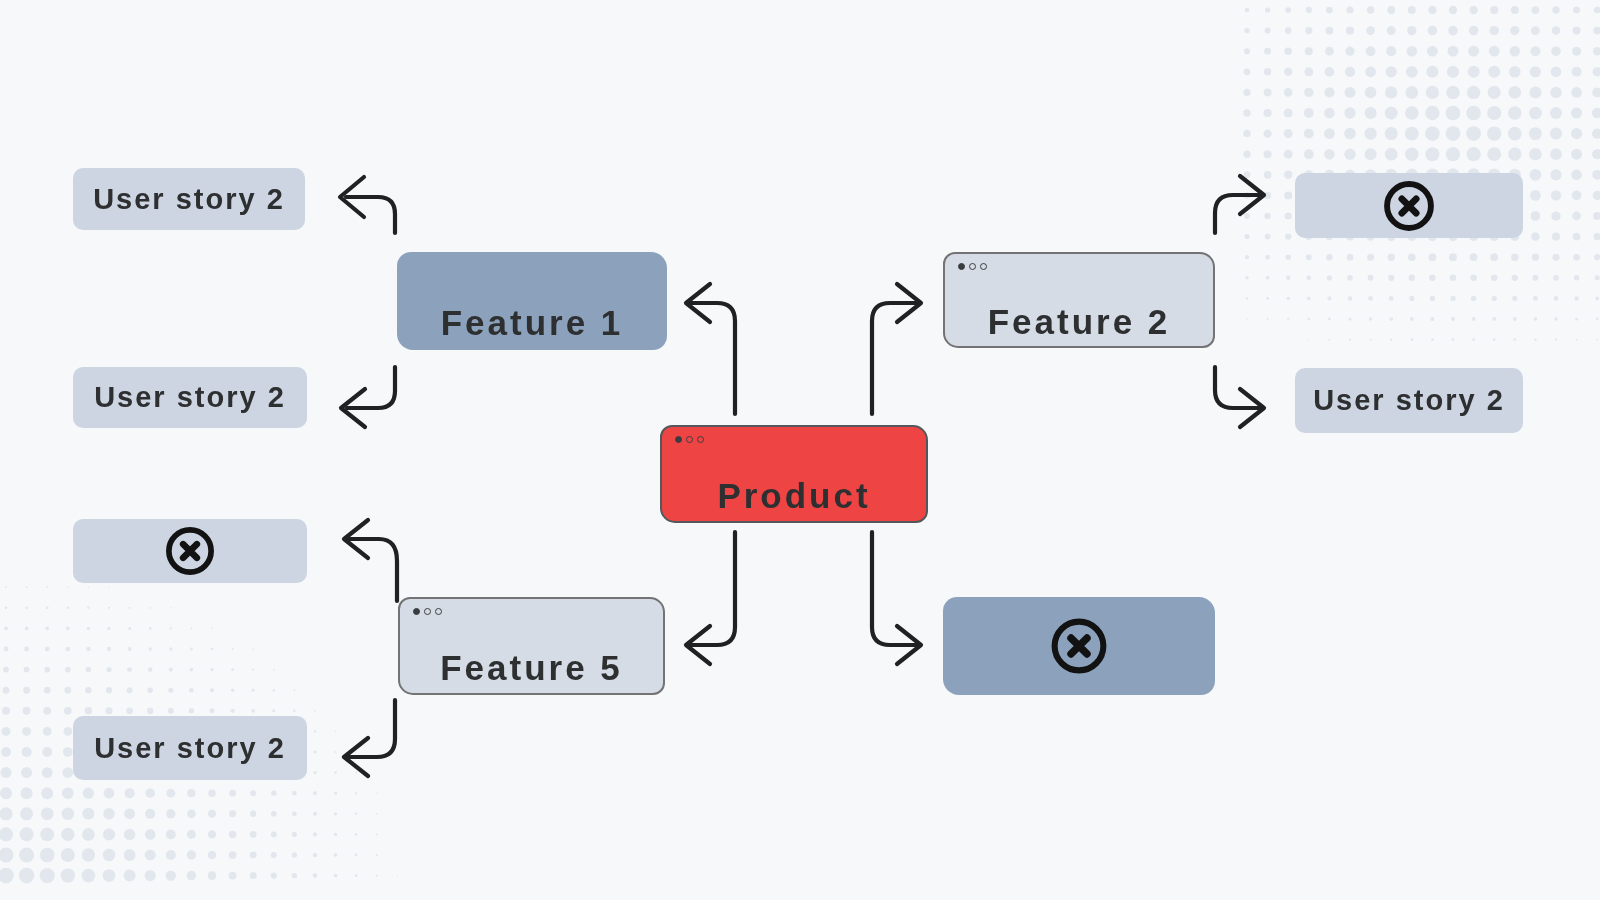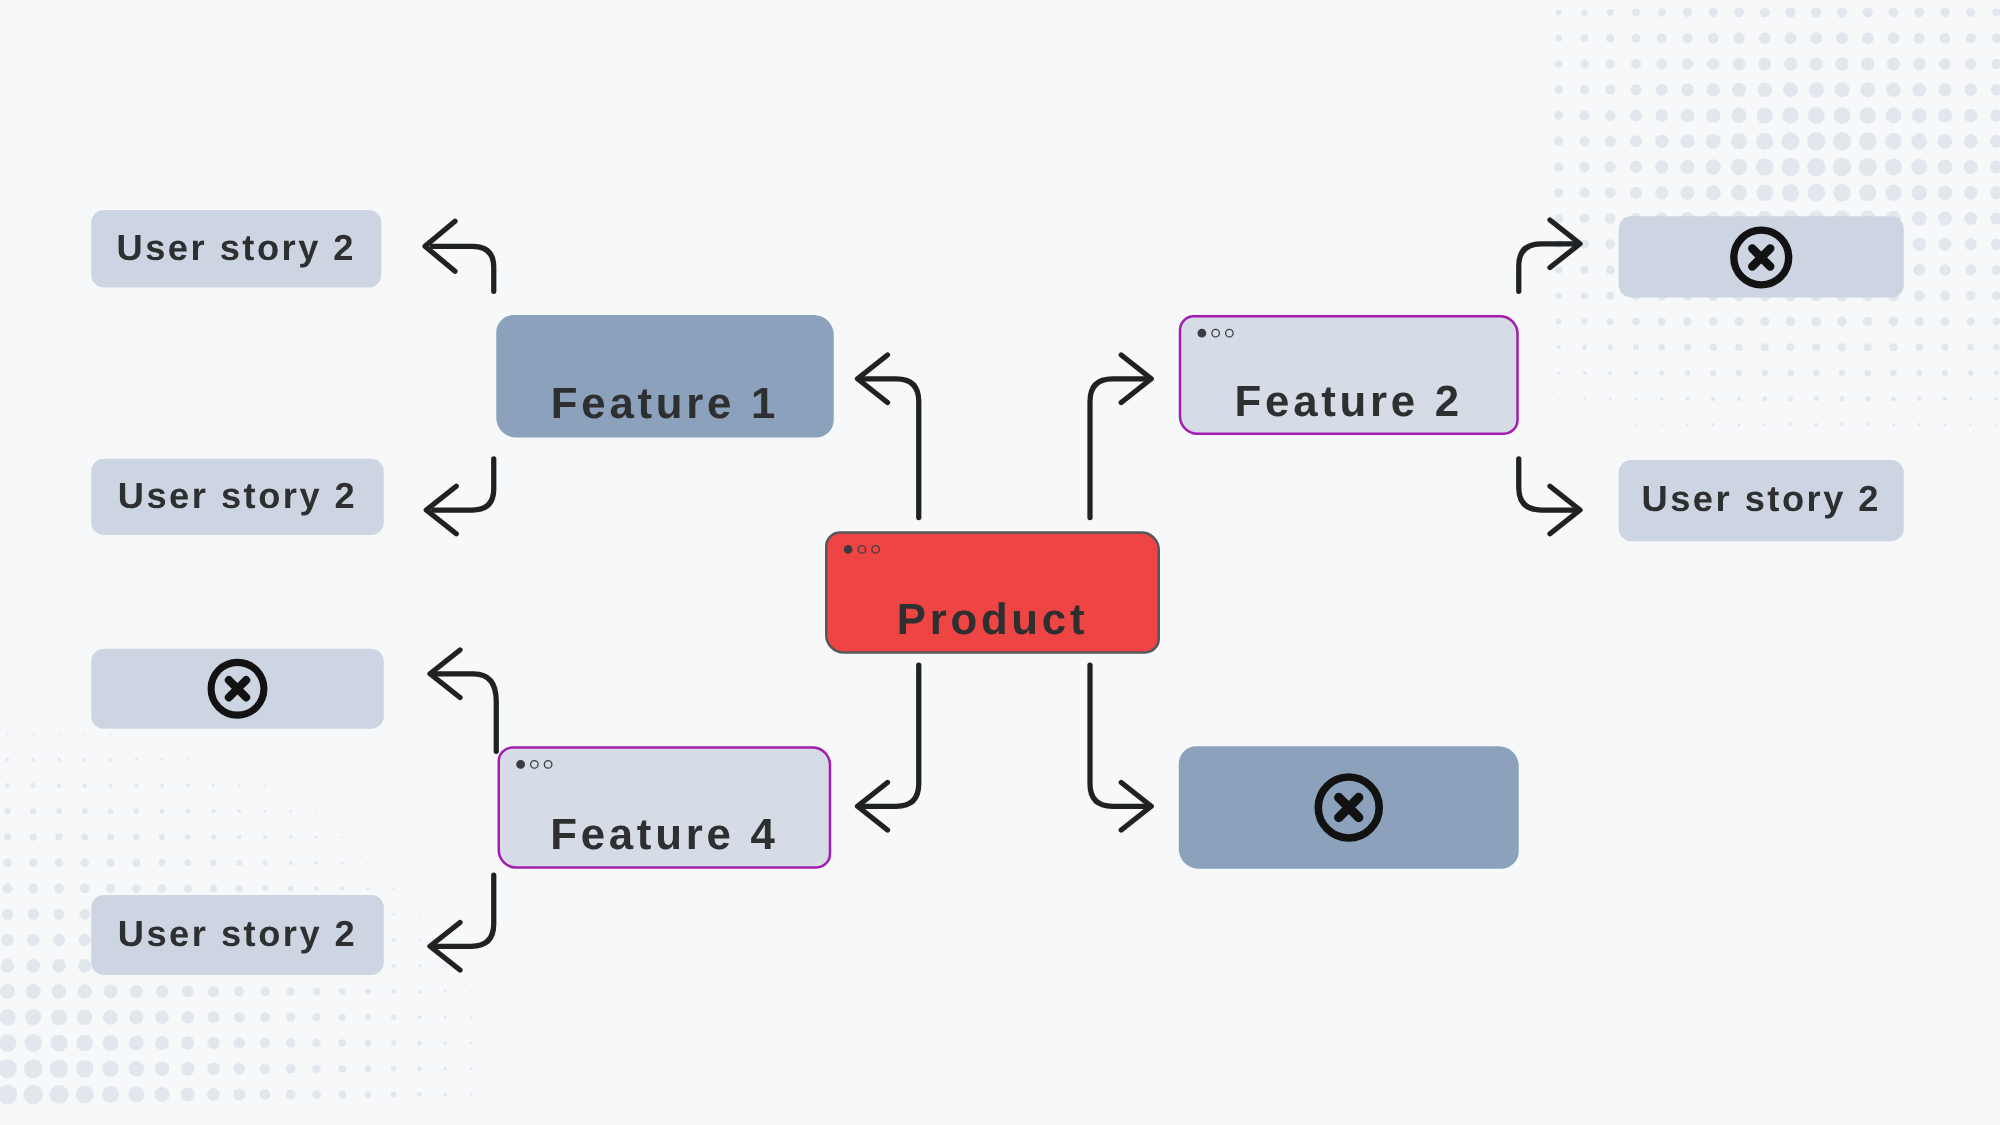--- a/index.html
+++ b/index.html
@@ -11,21 +11,21 @@
   svg.layer{position:absolute;left:0;top:0;pointer-events:none;}
   .halftone circle{fill:#e2e7ee;}
   .connectors path{stroke:#1f2123;stroke-width:4.2;fill:none;stroke-linecap:round;stroke-linejoin:round;}
   .node{
     position:absolute;display:flex;align-items:center;justify-content:center;
     box-sizing:border-box;
   }
   .leaf{background:#ccd5e1;border-radius:10px;}
   .dark{background:#8ca2bc;border-radius:14px 16px 14px 16px;}
   .windowbox{
-    background:#d5dce5;border:2px solid #a21caf;
+    background:#d5dce5;border:2px solid #737373;
     border-radius:12px 15px 12px 15px;
   }
   .whitebox{background:#ef4444;border-color:#55585a;}
   .lbl{font-weight:bold;color:#2d2f31;letter-spacing:2px;font-size:29px;white-space:nowrap;}
   .lbl-lg{font-size:35px;letter-spacing:3px;margin-top:44px;}
   .winDots{position:absolute;top:9px;left:13px;display:flex;gap:4px;}
   .winDots i{display:block;width:7px;height:7px;border:1.6px solid #3a3d40;border-radius:50%;box-sizing:border-box;}
   .winDots i.filled{background:#3a3d40;}
   .xicon{display:block;}
 </style>
@@ -649,21 +649,21 @@
       </span>
     <span class="lbl lbl-lg">Feature 2</span>
   </div>
 
   <div class="node windowbox" style="left:398px;top:597px;width:267px;height:98px">
     <span class="winDots">
         <i class="filled"></i>
         <i></i>
         <i></i>
       </span>
-    <span class="lbl lbl-lg">Feature 4</span>
+    <span class="lbl lbl-lg">Feature 5</span>
   </div>
 
   <div class="node dark" style="left:943px;top:597px;width:272px;height:98px">
     <svg class="xicon" width="60" height="60" viewBox="0 0 64 64">
       <circle cx="32" cy="32" r="26" fill="none" stroke="#121212" stroke-width="6.5"></circle>
       <path d="M23.5 23.5 L40.5 40.5 M40.5 23.5 L23.5 40.5" stroke="#121212" stroke-width="8" stroke-linecap="round" fill="none"></path>
     </svg>
   </div>
 
   <div class="node windowbox whitebox" style="left:660px;top:425px;width:268px;height:98px">

